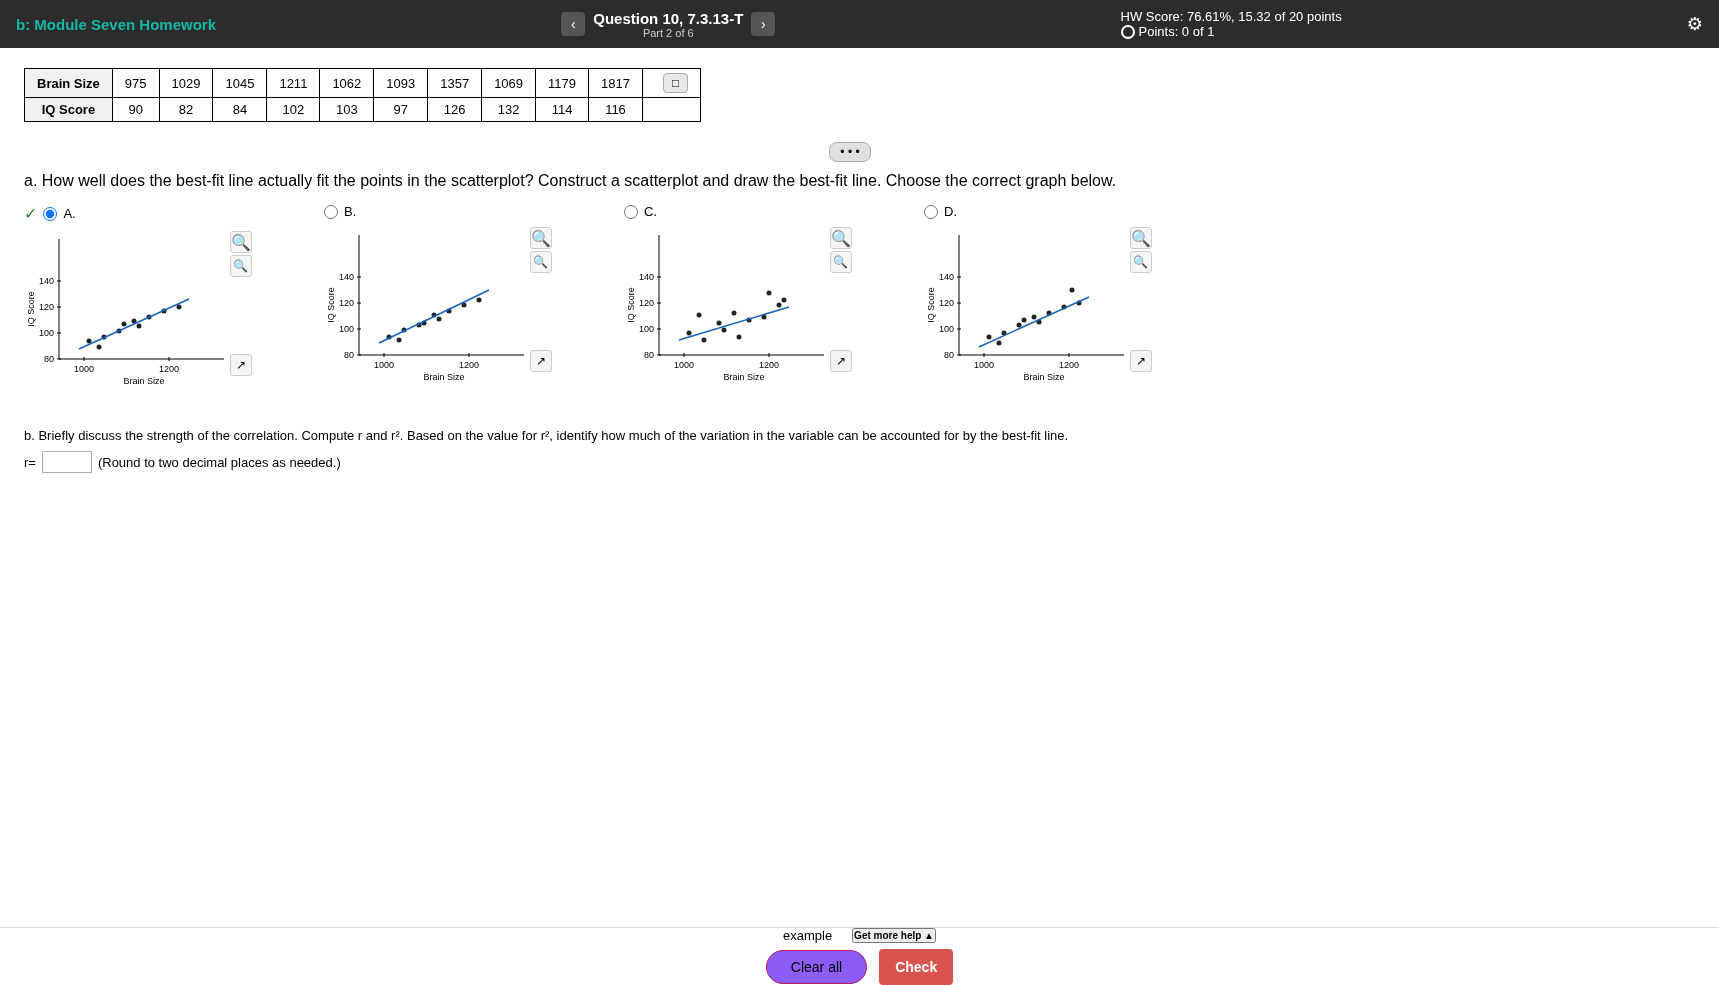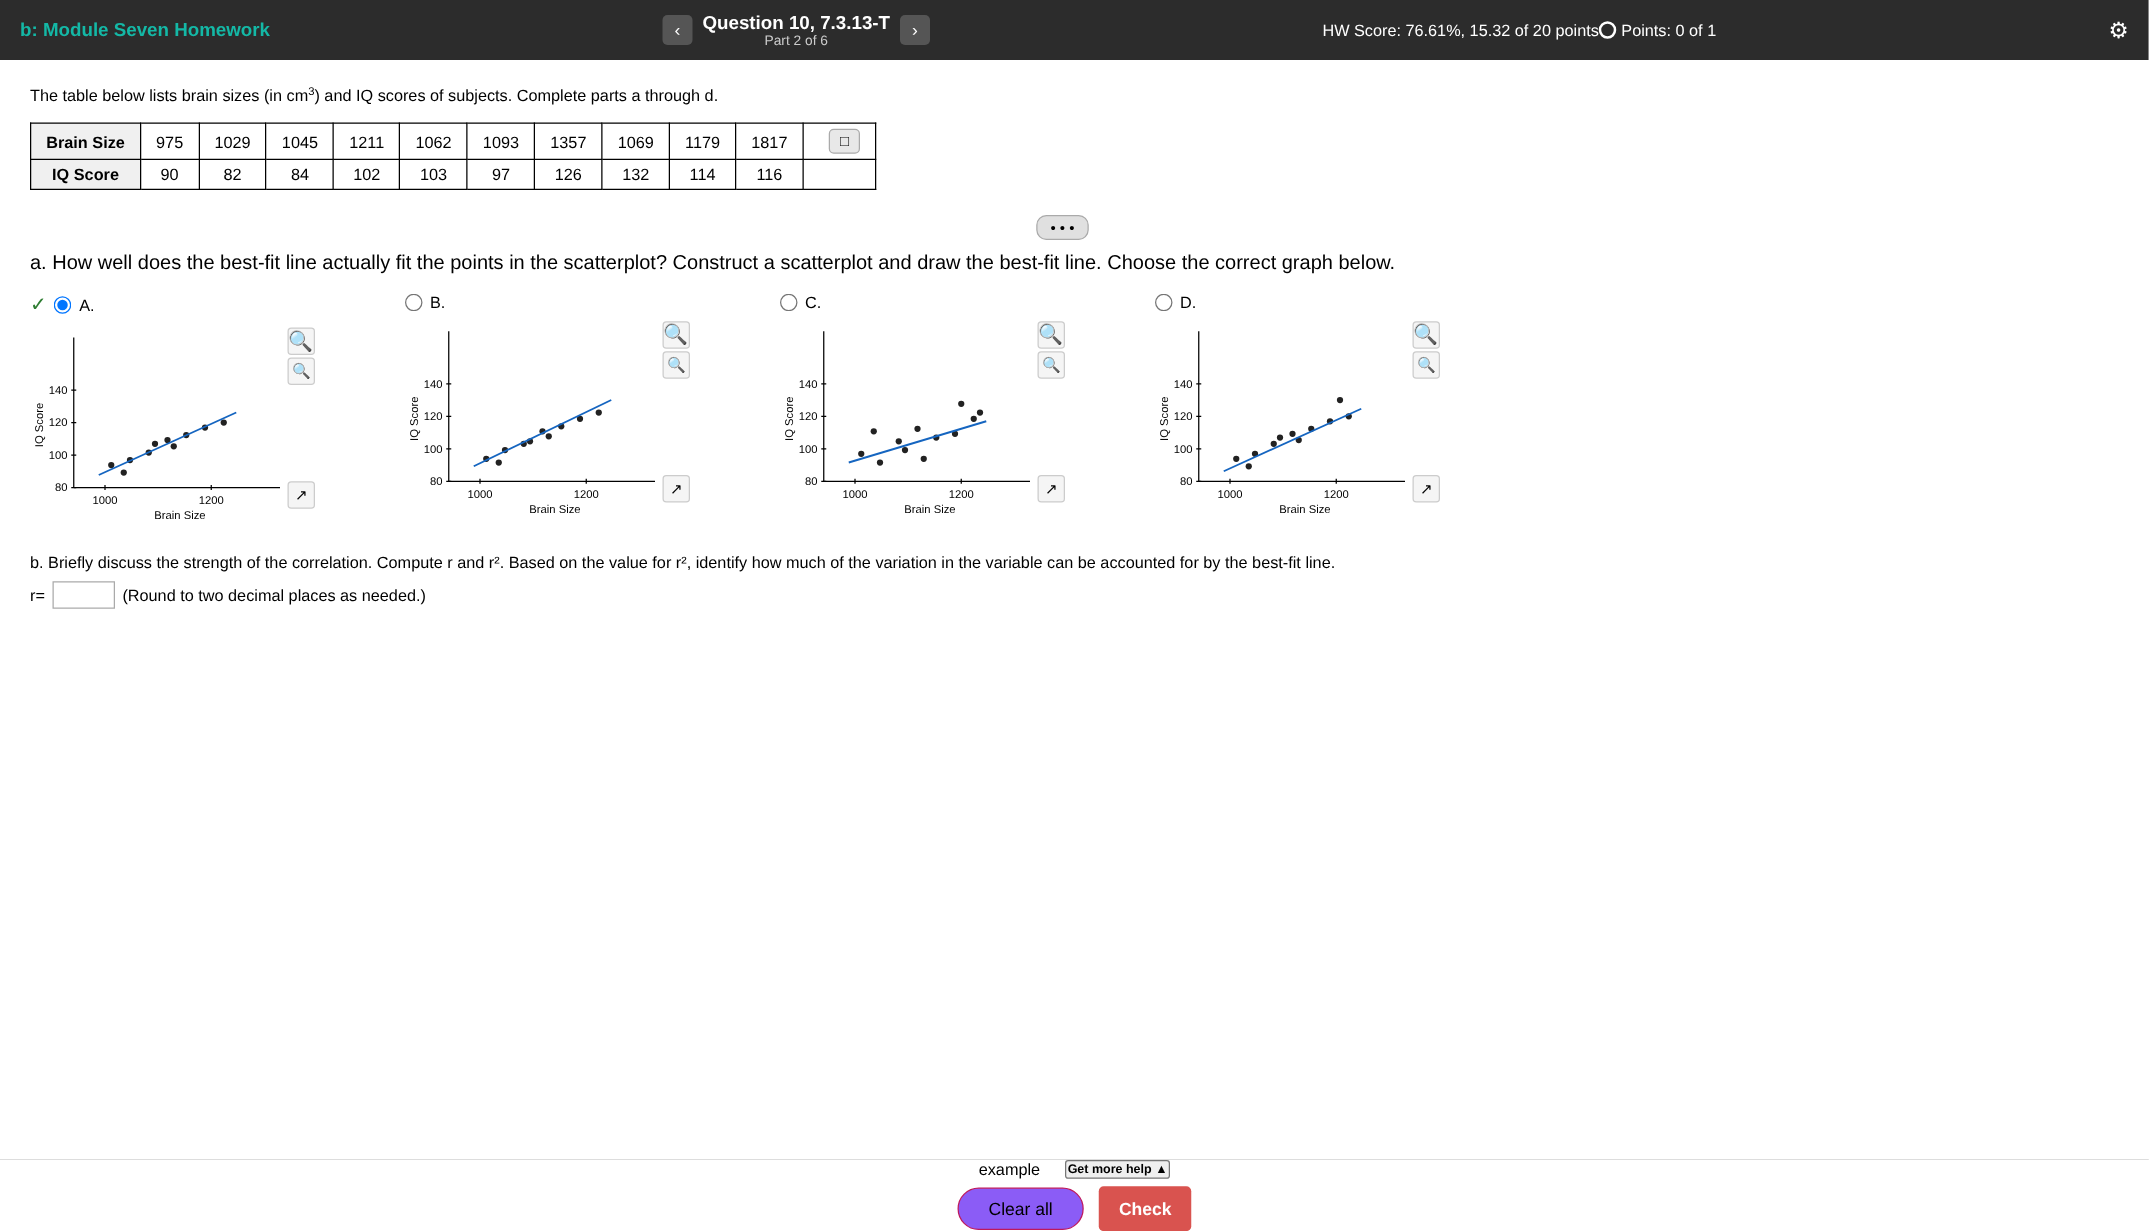--- a/index.html
+++ b/index.html
@@ -17,21 +17,21 @@
     }
     .top-header .module-title { font-size: 15px; font-weight: bold; color: #14b8a6; }
     .top-header .nav-center { display: flex; align-items: center; gap: 8px; }
     .top-header .nav-btn {
       background: #555; border: none; color: #fff; border-radius: 4px; width: 24px; height: 24px;
       cursor: pointer; font-size: 14px; display: flex; align-items: center; justify-content: center;
     }
     .top-header .question-info { text-align: center; }
     .top-header .question-title { font-size: 15px; font-weight: bold; }
     .top-header .question-sub { font-size: 11px; color: #ccc; }
-    .top-header .score-section { display: flex; flex-direction: row; align-items: flex-start; gap: 0; }
+    .top-header .score-section { display: flex; flex-direction: column; align-items: flex-start; gap: 0; }
     .top-header .hw-score { font-size: 13px; }
     .top-header .points { font-size: 13px; display: flex; align-items: center; gap: 4px; }
     .top-header .circle-icon { width: 14px; height: 14px; border-radius: 50%; border: 2px solid #fff; display: inline-block; }
     .top-header .gear-btn { background: none; border: none; color: #fff; font-size: 18px; cursor: pointer; }
 
     
     .main-content {
       padding: 20px 24px;
       max-width: 1700px;
     }
@@ -135,23 +135,20 @@
     <div class="points">
       <span class="circle-icon"></span>
       <span>Points: 0 of 1</span>
     </div>
   </div>
   <button class="gear-btn">⚙</button>
 </div>
 
 <div class="main-content">
 
-  <div class="problem-statement">
-    <span>The table below lists brain sizes (in cm<sup>3</sup>) and IQ scores of subjects. Complete parts a through d.</span>
-  </div>
 
   <table class="data-table">
     <tbody>
       <tr>
         <td class="row-header">Brain Size</td>
         <td>975</td>
         <td>1029</td>
         <td>1045</td>
         <td>1211</td>
         <td>1062</td>
@@ -376,21 +373,21 @@
         <div class="zoom-btns">
           <button class="zoom-btn" style="font-size:16px;">🔍</button>
           <button class="zoom-btn" style="font-size:12px;">🔍</button>
         </div>
         <button class="external-btn">↗</button>
       </div>
     </div>
 
   </div>
 
-  <div class="part-b-section" style="margin-top:7px;">
+  <div class="part-b-section" style="margin-top:24px;">
     <div class="part-b-text">
       <span>b. Briefly discuss the strength of the correlation. Compute r and r². Based on the value for r², identify how much of the variation in the variable can be accounted for by the best-fit line.</span>
     </div>
     <div class="r-input-row">
       <span>r=</span>
       <input type="text" class="r-input" value="" style="">
       <span>(Round to two decimal places as needed.)</span>
     </div>
   </div>
 

